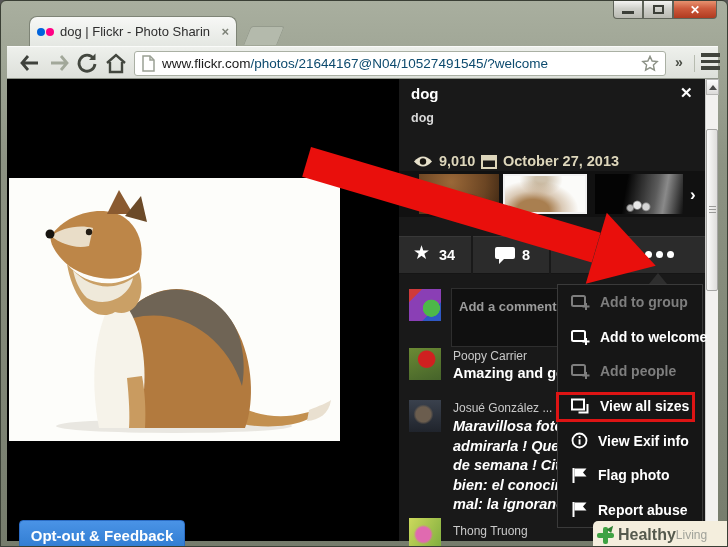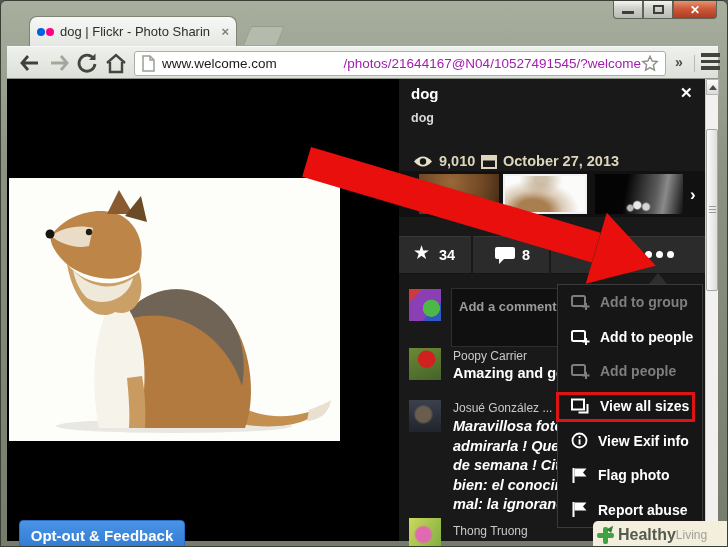--- a/index.html
+++ b/index.html
@@ -37,21 +37,21 @@
   
   .toolbar { position: absolute; left: 6px; top: 45px; width: 711px; height: 33px;
              background: linear-gradient(#eef0ec, #dde0da); border-top: 1px solid #fafbf9;
              border-bottom: 1px solid #8f948a; z-index: 5; }
   .nav-ic { position: absolute; top: 4px; width: 24px; height: 24px; display: flex;
             align-items: center; justify-content: center; }
   .addr { position: absolute; left: 127px; top: 4px; width: 532px; height: 25px; background: #fff;
           border: 1px solid #aab0a4; border-radius: 3px; display: flex; align-items: center;
           padding: 0 6px; overflow: hidden; }
   .addr .host { font-size: 13.5px; color: #1a1a1a; white-space: nowrap; }
-  .addr .path { font-size: 13.5px; color: #a21caf; white-space: nowrap; flex: 1; text-align: right; }
+  .addr .path { font-size: 13.5px; color: #0c4a6e; white-space: nowrap; flex: 1; }
   .overflow-chv { position: absolute; left: 668px; top: 7px; font-size: 14px; font-weight: bold; color: #4a4e46; }
   .tb-divider { position: absolute; left: 687px; top: 8px; width: 1px; height: 17px; background: #b7bcb0; }
   .menu-ic { position: absolute; left: 694px; top: 6px; }
   .menu-ic .bar { width: 19px; height: 3.5px; background: #40443c; margin: 0 0 3px 0; }
 
   
   .content { position: absolute; left: 6px; top: 78px; width: 711px; height: 462px; background: #000; }
   .right-panel { position: absolute; left: 398px; top: 78px; width: 306px; height: 462px; background: #191919; }
 
   .photo-box { position: absolute; left: 8px; top: 177px; width: 331px; height: 263px; background: #fdfdfa; }
@@ -211,21 +211,21 @@
       <svg width="22" height="21" viewBox="0 0 22 21">
           <path d="M2 10 L11 2 L20 10" stroke="#43473f" stroke-width="2.4" fill="none"></path>
           <path d="M5 9 V19 H17 V9" stroke="#43473f" stroke-width="2.4" fill="none"></path>
         </svg>
     </div>
     <div class="addr">
       <svg width="15" height="17" viewBox="0 0 15 17" style="margin-right:6px;flex:none">
           <path d="M2 1 H9 L13 5 V16 H2 Z" fill="#fff" stroke="#9aa094" stroke-width="1.5"></path>
           <path d="M9 1 V5 H13" fill="none" stroke="#9aa094" stroke-width="1.5"></path>
         </svg>
-      <span class="host">www.welcome.com</span>
+      <span class="host">www.flickr.com</span>
         <span class="path">/photos/21644167@N04/10527491545/?welcome</span>
       <svg width="18" height="18" viewBox="0 0 20 20">
           <path d="M10 1.5 l2.4 5.2 5.6 .6 -4.2 3.9 1.1 5.6 -4.9 -2.8 -4.9 2.8 1.1 -5.6 -4.2 -3.9 5.6 -.6 z" fill="none" stroke="#8d9287" stroke-width="1.6"></path>
         </svg>
     </div>
     <span class="overflow-chv">»</span>
     <div class="tb-divider"></div>
     <div class="menu-ic">
       <div>
           <div class="bar"></div>
@@ -330,21 +330,21 @@
           <rect x="1" y="2" width="13" height="10" rx="1.5" fill="none" stroke="currentColor" stroke-width="2"></rect>
           <path d="M11.5 12.5 h7 M15 9 v7" stroke="currentColor" stroke-width="2" fill="none"></path>
         </svg>
       <span>Add to group</span>
     </div>
     <div class="mi">
       <svg width="19" height="16" viewBox="0 0 19 16">
           <rect x="1" y="2" width="13" height="10" rx="1.5" fill="none" stroke="currentColor" stroke-width="2"></rect>
           <path d="M11.5 12.5 h7 M15 9 v7" stroke="currentColor" stroke-width="2" fill="none"></path>
         </svg>
-      <span>Add to people</span>
+      <span>Add to welcome</span>
     </div>
     <div class="mi disabled">
       <svg width="19" height="16" viewBox="0 0 19 16">
           <rect x="1" y="2" width="13" height="10" rx="1.5" fill="none" stroke="currentColor" stroke-width="2"></rect>
           <path d="M11.5 12.5 h7 M15 9 v7" stroke="currentColor" stroke-width="2" fill="none"></path>
         </svg>
       <span>Add people</span>
     </div>
     <div class="mi">
       <svg width="19" height="16" viewBox="0 0 19 16">

